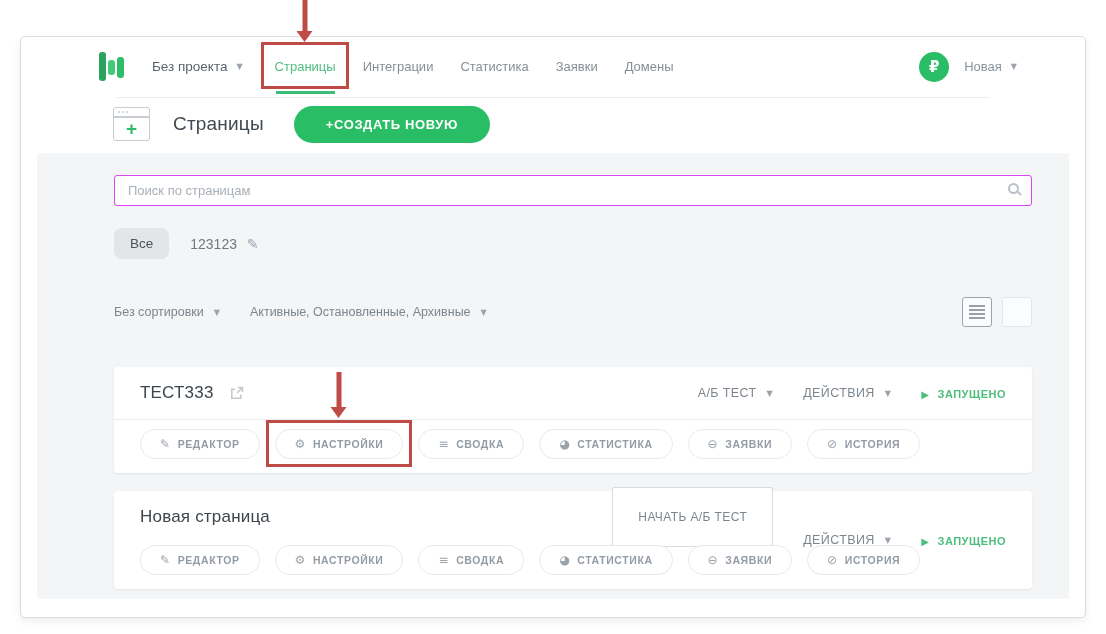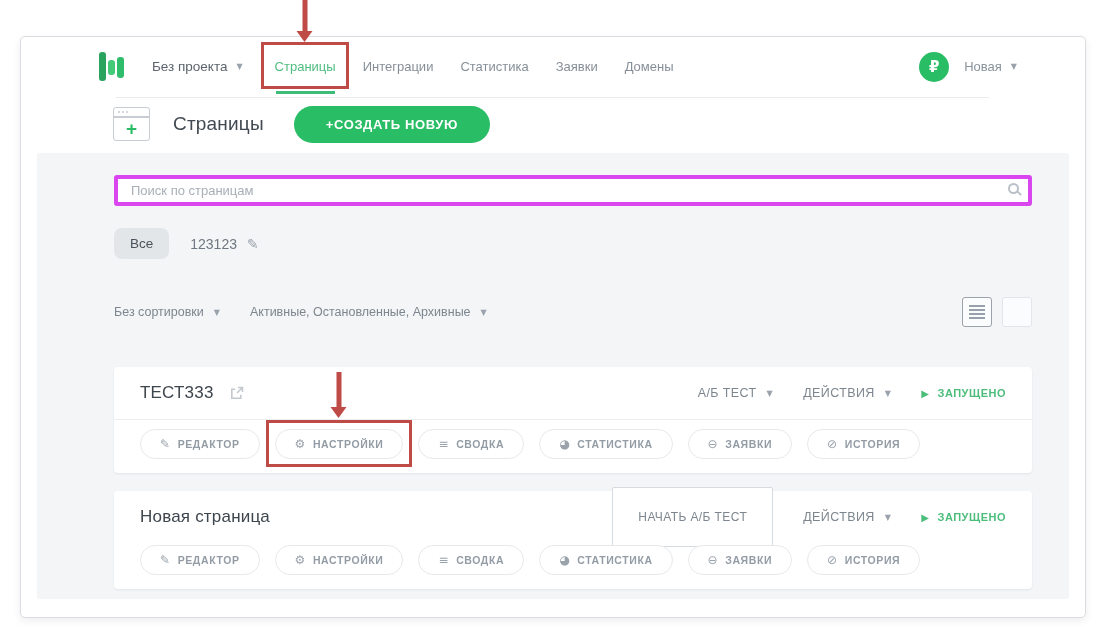--- a/index.html
+++ b/index.html
@@ -44,21 +44,21 @@
   .page-icon .dots i { width:2px; height:2px; background:#c7cdd3; border-radius:50%; }
   .page-icon .bar { position:absolute; top:8px; left:0; right:0; height:1.5px; background:#c7cdd3; }
   .page-icon .plus { position:absolute; left:0; right:0; top:9px; bottom:0; display:flex; align-items:center; justify-content:center;
     color:#2bbd66; font-size:19px; font-weight:bold; }
   .page-title { font-size:19px; color:#414a52; margin-left:23px; letter-spacing:.2px; }
   .create-btn { margin-left:30px; background:#29bd65; border:none; color:#fff; font-weight:bold; font-size:13px;
     letter-spacing:.6px; border-radius:19px; height:37px; padding:4px 32px; cursor:pointer; font-family:inherit; }
   
   .content { flex:1; margin:0 16px 18px 16px; background:#f3f5f7; border-radius:2px; padding:22px 37px 10px 77px; }
   .search-box { position:relative; }
-  .search-input { width:100%; height:31px; border:4px solid #d946ef; border-radius:3px; background:#fff; padding:0 34px 0 13px;
+  .search-input { width:100%; height:31px; border:1px solid #d946ef; border-radius:3px; background:#fff; padding:0 34px 0 13px;
     font-size:13px; color:#414a52; font-family:inherit; outline:none; }
   .search-input::placeholder { color:#a8afb7; }
   .mag { position:absolute; right:13px; top:8px; width:11px; height:11px; border:2px solid #b9c0c7; border-radius:50%; }
   .mag::after { content:''; position:absolute; width:2px; height:6px; background:#b9c0c7; right:-3px; bottom:-4px; transform:rotate(-45deg); }
   .folder-row { margin-top:22px; display:flex; align-items:center; }
   .chip-all { background:#e3e6e9; border:none; border-radius:8px; padding:8px 16px; font-size:13.5px; color:#49525a;
     cursor:pointer; font-family:inherit; }
   .folder-name { margin-left:21px; font-size:14px; color:#6f7880; cursor:pointer; }
   .pencil { margin-left:10px; font-size:14px; color:#9aa2ab; cursor:pointer; font-family:"DejaVu Sans",sans-serif; }
   .create-folder-btn { border:1px solid #ccd1d7; background:transparent; color:#8a939c; font-weight:bold; font-size:12px;
@@ -73,21 +73,21 @@
   .vt-list i { width:16px; height:2px; background:#98a1aa; }
   .vt-grid { border:1px solid #e2e6ea; display:grid; grid-template-columns:7px 7px; grid-template-rows:7px 7px; gap:3px;
     align-content:center; justify-content:center; }
   .vt-grid i { background:#ccd2d8; }
   
   .card { background:#fff; border-radius:4px; box-shadow:0 1px 2px rgba(40,50,60,.08); margin-top:40px; }
   .card + .card { margin-top:18px; }
   .card-head { display:flex; align-items:center; height:52px; padding:0 26px; }
   .card-title { font-size:17px; color:#3d454d; font-weight:500; letter-spacing:.2px; cursor:pointer; }
   .ext-link { margin-left:16px; cursor:pointer; display:inline-flex; }
-  .card-right { display:flex; align-items:center; gap:30px; }
+  .card-right { display:flex; align-items:flex-end; gap:30px; }
   .dd-sm { font-size:12.5px; color:#7d868e; letter-spacing:.4px; display:flex; align-items:center; gap:10px; cursor:pointer; white-space:nowrap; }
   .status { display:flex; align-items:center; gap:8px; color:#4dbd7c; font-size:11px; font-weight:bold; letter-spacing:.5px; cursor:pointer; white-space:nowrap; }
   .status .play { font-size:10px; font-family:"DejaVu Sans",sans-serif; }
   .ab-start-btn { border:1px solid #d6dbe0; background:#fff; color:#7d868e; font-size:12px; letter-spacing:.4px;
     border-radius:2px; padding:22px 25px; cursor:pointer; font-family:inherit; white-space:nowrap; }
   .card-divider { height:1px; background:#eceff1; }
   .card-actions { display:flex; align-items:center; gap:15px; padding:9px 26px 14px 26px; }
   .pill-btn { height:30px; border:1px solid #e6e9ec; border-radius:15px; background:#fff; color:#939ca5;
     font-size:10.5px; font-weight:bold; letter-spacing:.6px; display:flex; align-items:center; gap:7px; padding:0 19px;
     cursor:pointer; font-family:inherit; white-space:nowrap; }

